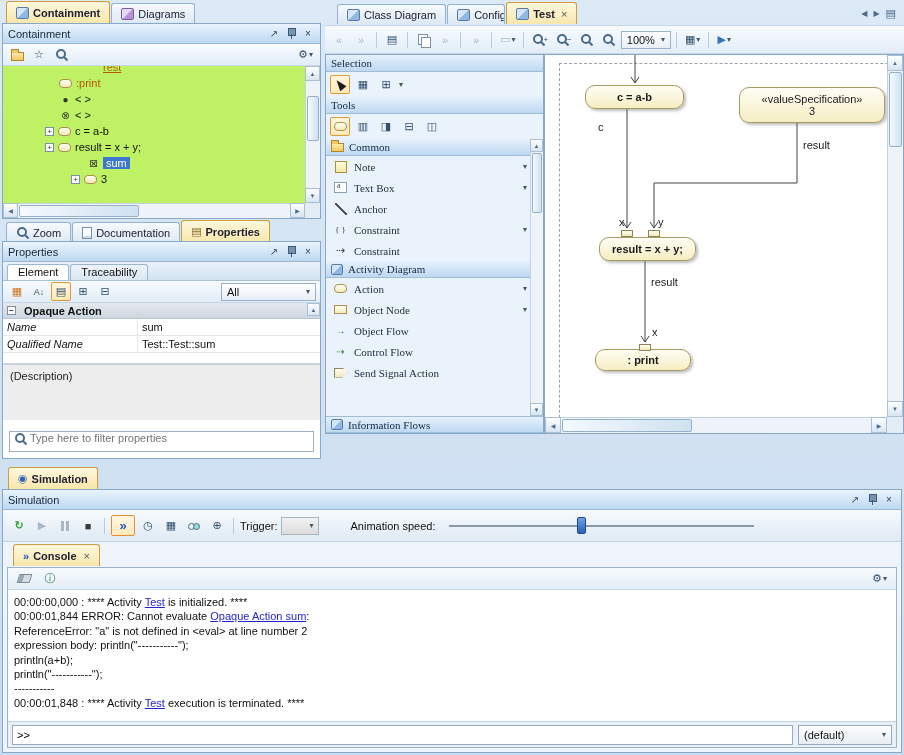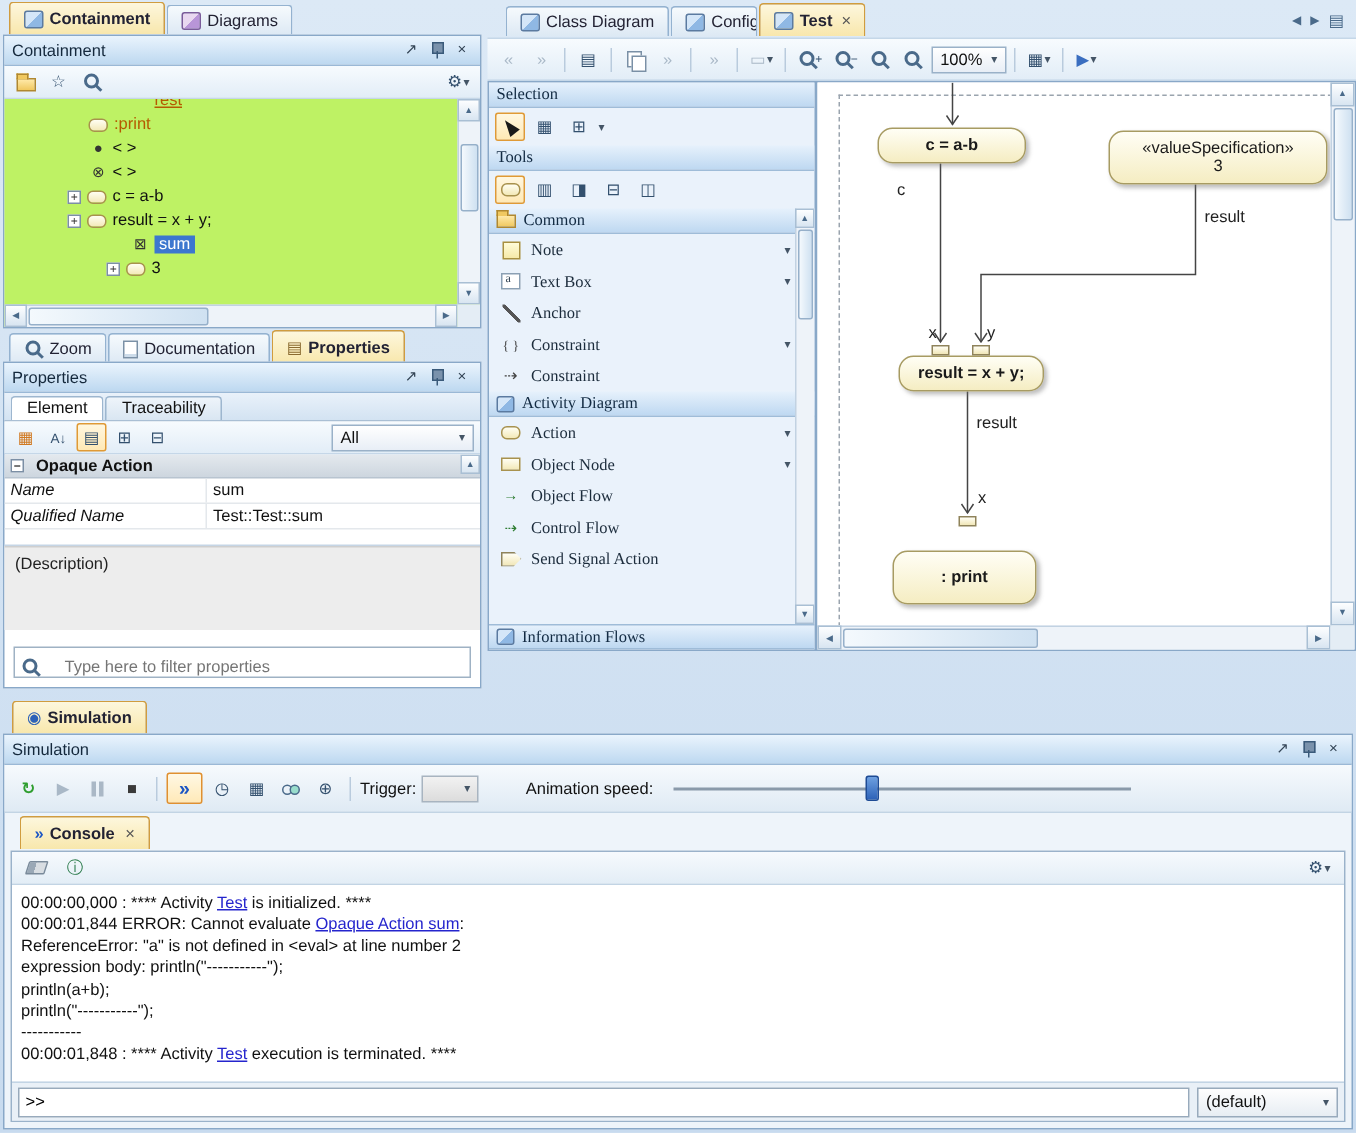--- a/index.html
+++ b/index.html
@@ -62,21 +62,21 @@
 
 .etabs{display:flex;background:linear-gradient(#e9f1fa,#d3e3f2);border-bottom:1px solid #aabfd4;padding:2px 4px 0;gap:1px;height:19px;}
 .etab{padding:1px 10px;border:1px solid #9db6cf;border-bottom:none;border-radius:3px 3px 0 0;background:linear-gradient(#eef4fa,#d9e6f2);}
 .etab.active{background:#fff;}
 .ptable{position:relative;height:61px;border-bottom:1px solid #c5d5e5;overflow:hidden;}
 .psec{height:16px;background:linear-gradient(#e4e9ee,#cdd6df);display:flex;align-items:center;gap:4px;padding:0 4px;font-weight:bold;border-bottom:1px solid #b8c4d0;}
 .prow{display:flex;height:17px;border-bottom:1px solid #e4e8ec;align-items:center;}
 .pkey{width:135px;padding:0 4px;border-right:1px solid #e4e8ec;align-self:stretch;display:flex;align-items:center;font-style:italic;}
 .pval{flex:1;padding:0 4px;display:flex;align-items:center;gap:4px;}
 .pinfo{background:#ededed;border-top:1px solid #cfcfcf;padding:5px 7px;height:56px;color:#222;}
-.pfilter{position:absolute;left:6px;right:6px;bottom:6px;height:21px;border:1px solid #9fb2c4;background:#fff;display:flex;align-items:flex-end;padding:0 4px;gap:16px;}
+.pfilter{position:absolute;left:6px;right:6px;bottom:6px;height:21px;border:1px solid #9fb2c4;background:#fff;display:flex;align-items:flex-start;padding:0 4px;gap:3px;}
 .pfilter input{border:none;outline:none;flex:1;font:inherit;color:#333;background:transparent;}
 .selectbox{height:18px;border:1px solid #9ab1c8;background:linear-gradient(#fff,#e8eef6);display:flex;align-items:center;padding:0 5px;gap:6px;}
 
 .palette{position:absolute;background:#eaf2fb;border:1px solid #89a8c8;overflow:hidden;font-family:Liberation Serif, serif;}
 .pal-hdr{height:17px;background:linear-gradient(#e6f1fc,#bed8f1);border-bottom:1px solid #9fbcd8;display:flex;align-items:center;padding:0 5px;gap:5px;color:#122a42;}
 .pal-irow{height:25px;display:flex;align-items:center;padding:0 4px;gap:3px;}
 .pal-item{height:21px;display:flex;align-items:center;padding:0 16px 0 7px;gap:6px;color:#1c2c3c;position:relative;}
 .pal-dd{position:absolute;right:16px;font-size:8px;color:#456;}
 .pico{width:15px;height:12px;flex:none;position:relative;display:inline-flex;align-items:center;justify-content:center;}
 .note-ico{width:12px;height:12px;background:linear-gradient(#fffcd8,#f6e9a8);border:1px solid #a89040;}
@@ -464,21 +464,21 @@
         <div class="node" style="left:40px;top:30px;width:99px;height:24px">
             <span>c = a-b</span>
           </div>
         <div class="node" style="left:194px;top:32px;width:146px;height:36px">
             <span class="stereo">«valueSpecification»</span>
             <span style="font-weight:normal">3</span>
           </div>
         <div class="node" style="left:54px;top:182px;width:97px;height:24px">
             <span>result = x + y;</span>
           </div>
-        <div class="node" style="left:50px;top:312px;width:96px;height:36px">
+        <div class="node" style="left:50px;top:294px;width:96px;height:22px">
             <span>: print</span>
           </div>
         <span class="pin" style="left:76px;top:175px"></span>
         <span class="pin" style="left:103px;top:175px"></span>
         <span class="pin" style="left:94px;top:289px"></span>
         <span class="elabel" style="left:53px;top:66px">c</span>
         <span class="elabel" style="left:74px;top:161px">x</span>
         <span class="elabel" style="left:113px;top:161px">y</span>
         <span class="elabel" style="left:258px;top:84px">result</span>
         <span class="elabel" style="left:106px;top:221px">result</span>

